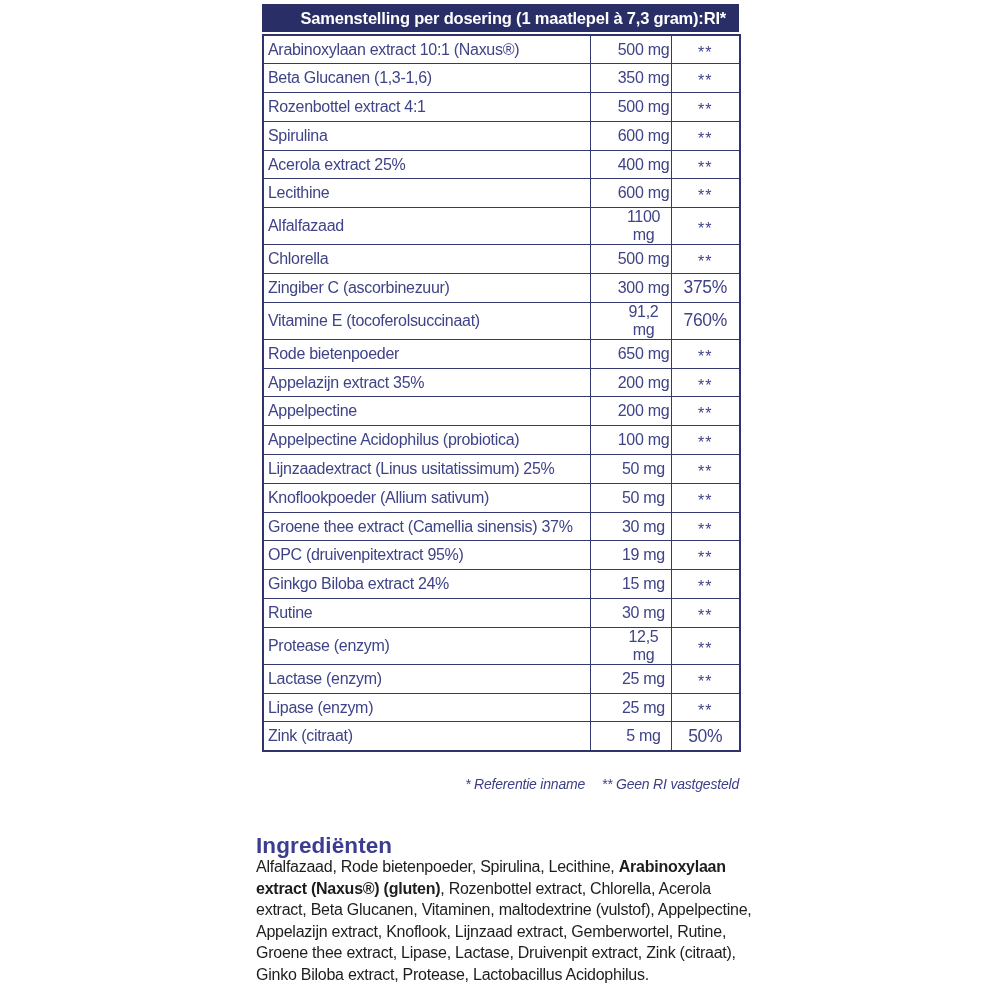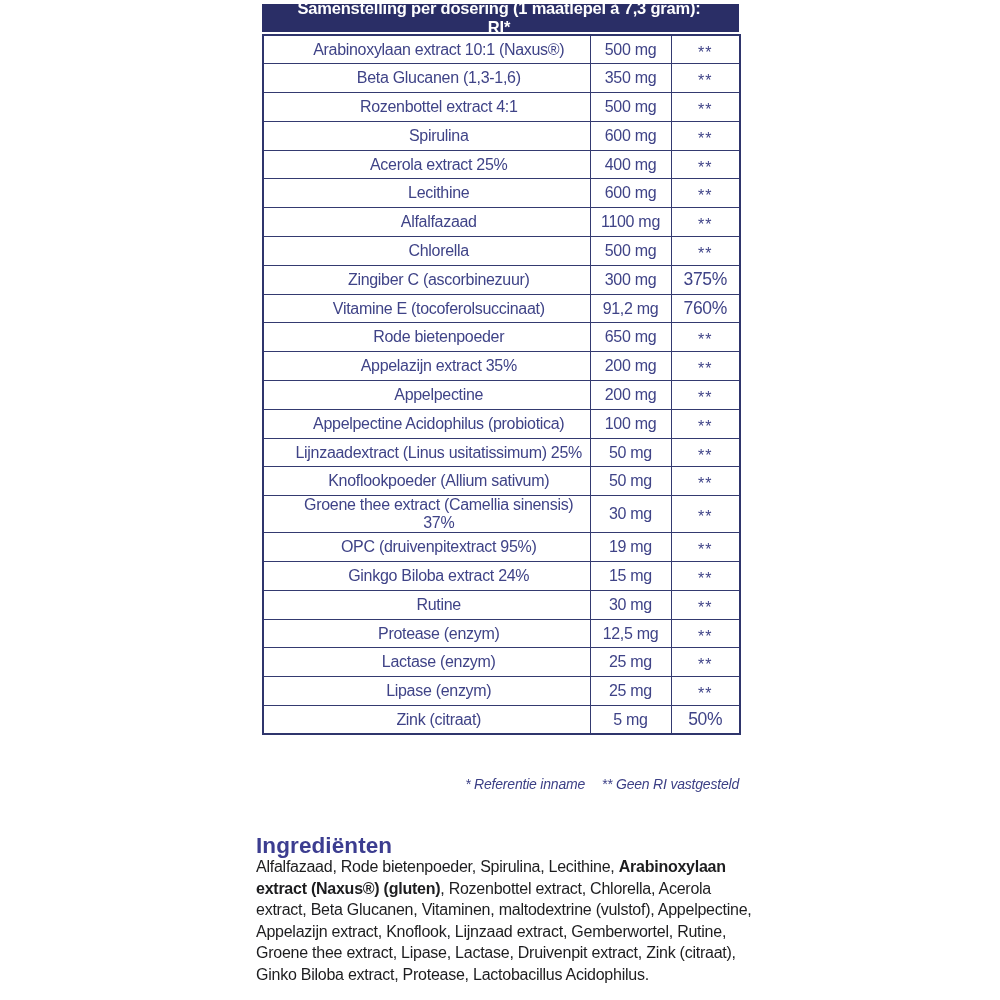--- a/index.html
+++ b/index.html
@@ -8,50 +8,49 @@
     background: #ffffff;
     font-family: "Liberation Sans", sans-serif;
     overflow: hidden;
   }
   .sheet { position: relative; width: 1000px; height: 1000px; background: #fff; }
 
   
   .comp-wrap { position: absolute; left: 262px; top: 4px; width: 477px; }
 
   .comp-header {
-    display: flex; align-items: center; justify-content: center;
+    display: flex; align-items: center; justify-content: flex-end;
     background: #2a2e66;
     height: 28px;
     padding: 0 13px 0 10px;
     color: #ffffff;
     font-weight: 700;
     font-size: 16.5px;
     letter-spacing: -0.2px;
-    flex-direction: column;
   }
   .comp-table {
     width: 100%;
     margin-top: 2px;
     border-collapse: collapse;
     table-layout: fixed;
   }
   .comp-table td {
     border: 1.5px solid #343a70;
     height: 28.8px;
     vertical-align: middle;
     color: #3f4387;
     font-size: 16px;
     letter-spacing: -0.3px;
   }
   .comp-table { border: 2px solid #2f356c; }
   .col-label { width: 327px; }
   .col-amount { width: 81px; }
   .col-ri { width: 69px; }
-  td.cell-label { text-align: center; padding-left: 24px; }
-  td.cell-amount { text-align: center; }
+  td.cell-label { text-align: left; padding-left: 4px; }
+  td.cell-amount { text-align: center; padding-left: 26px; }
   td.cell-ri { text-align: center; }
   .ri-stars { position: relative; top: 3px; letter-spacing: 1px; font-size: 16px; }
   .ri-pct { font-size: 17.5px; }
 
   
   .footnote {
     position: absolute; left: 262px; top: 776px; width: 477px;
     text-align: right;
     font-style: italic;
     color: #3b3f85;

